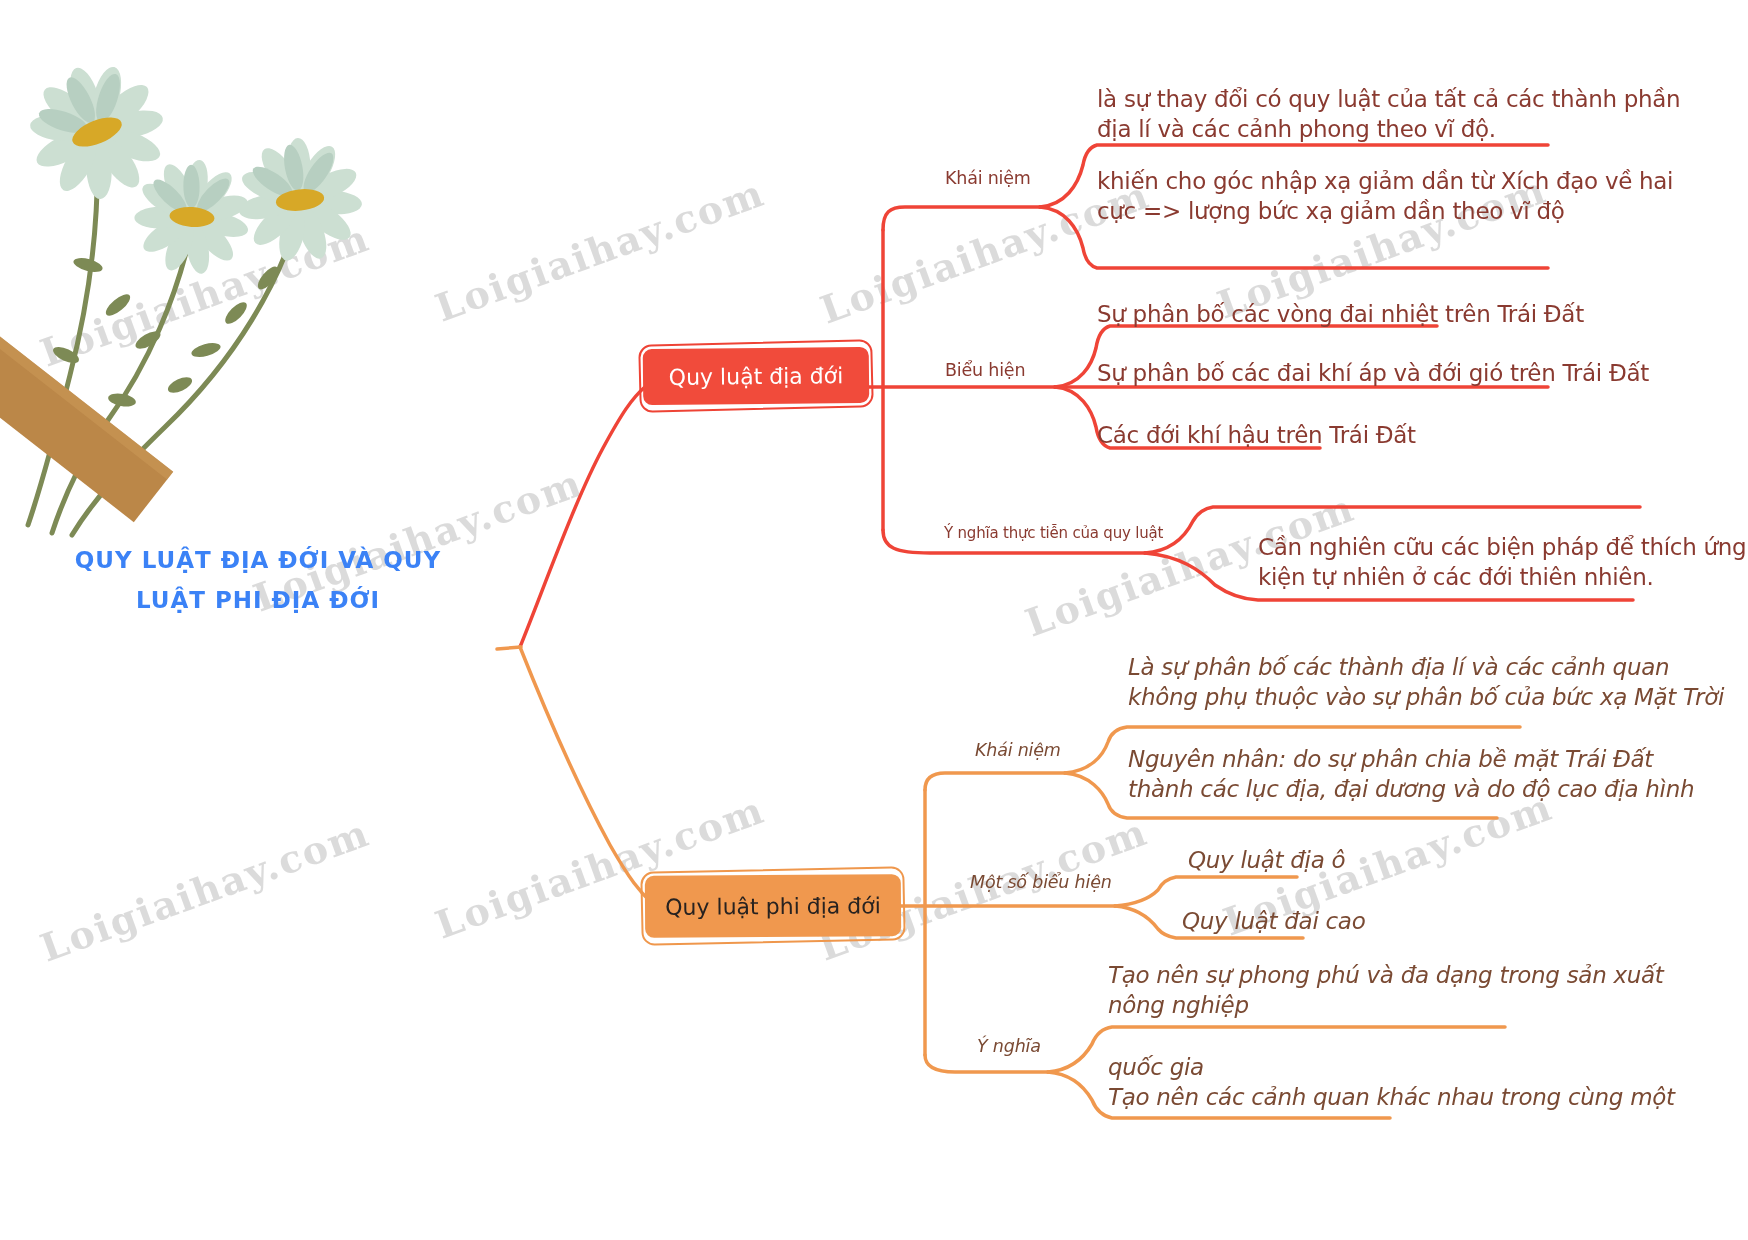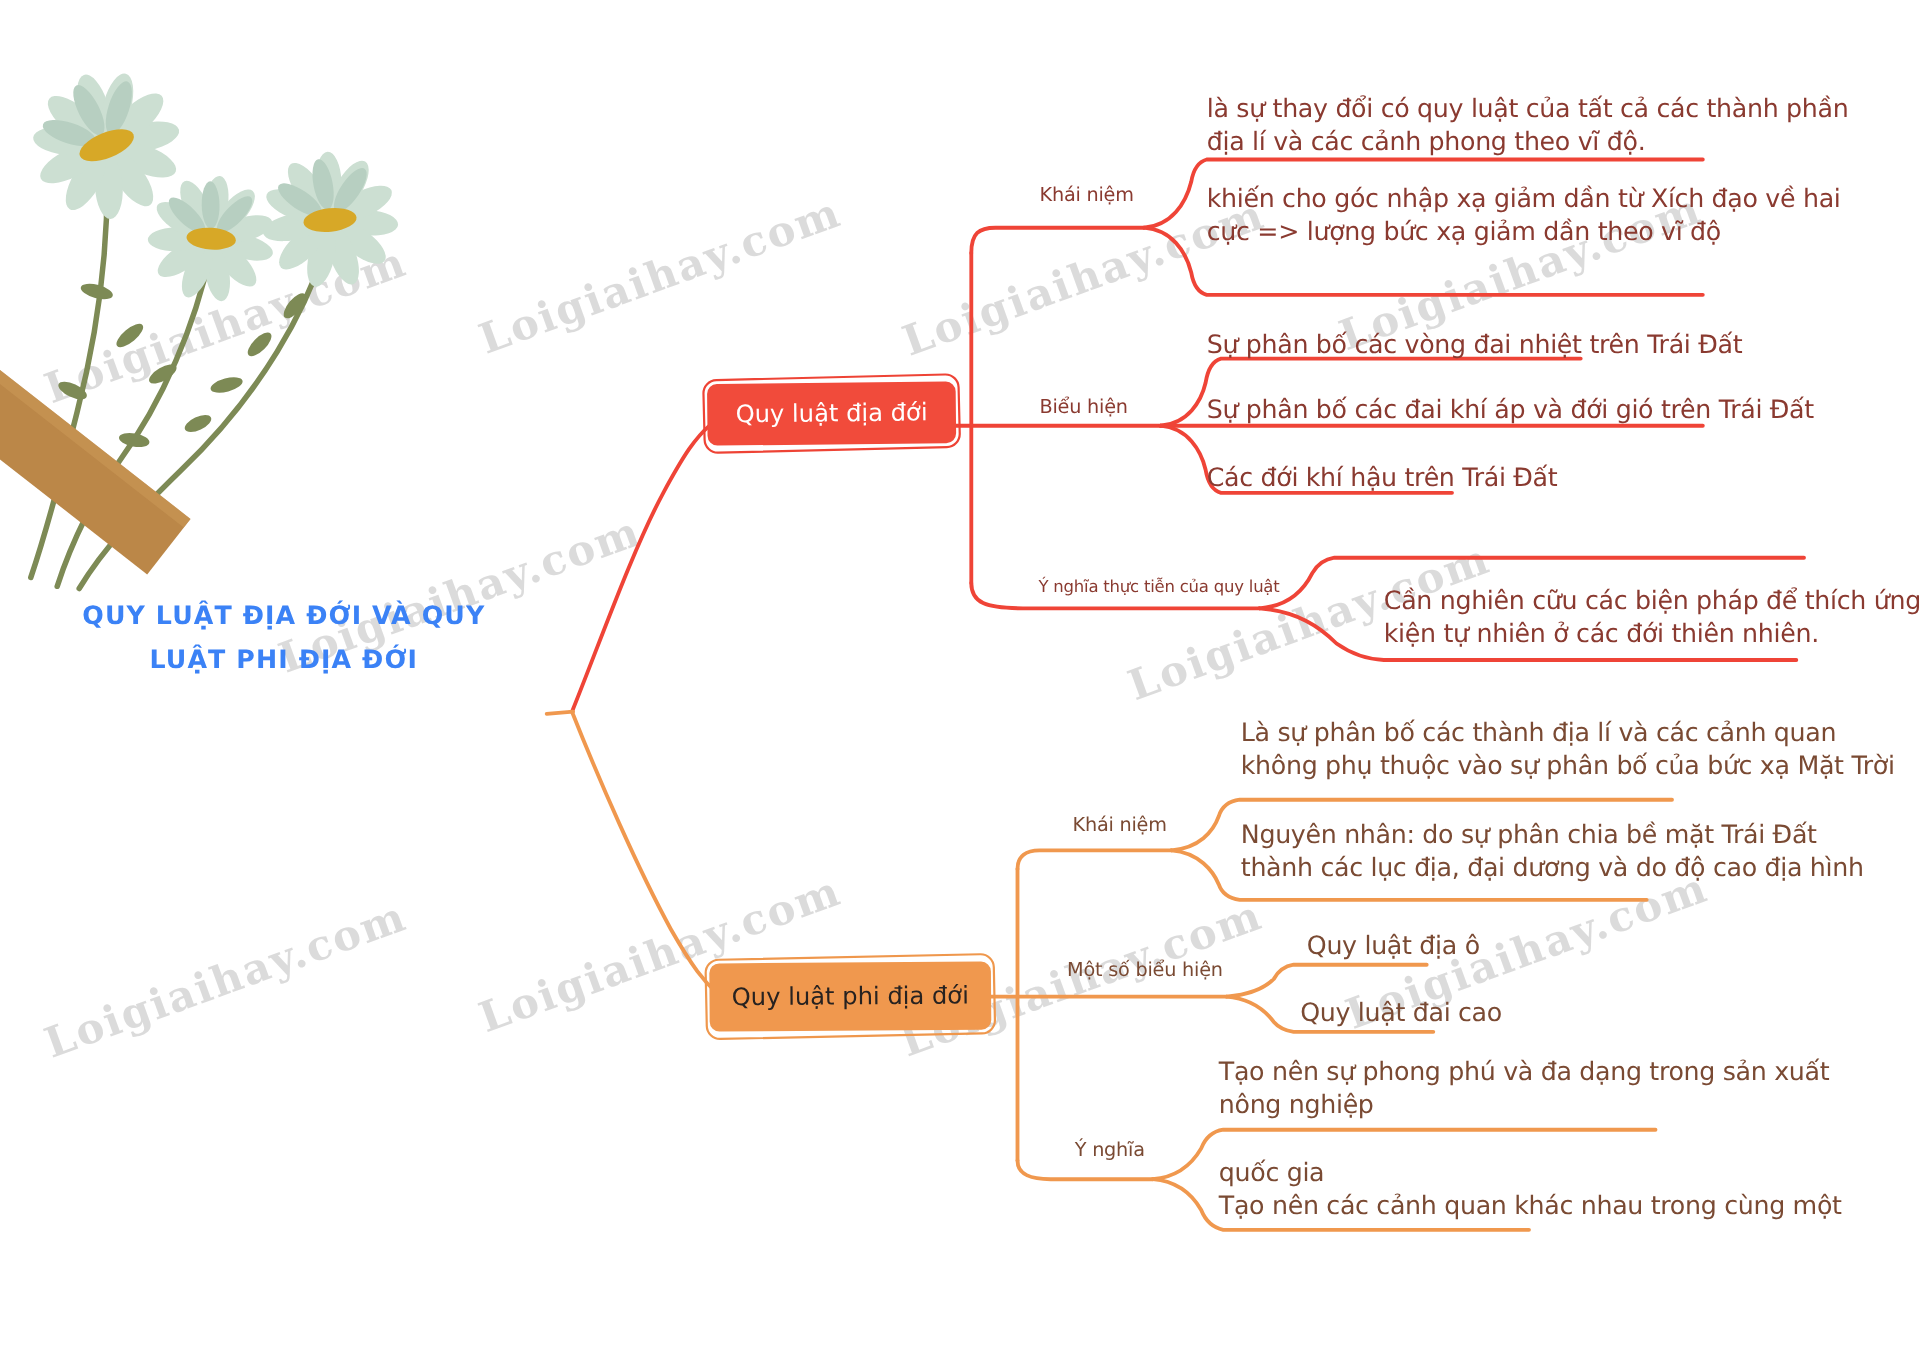--- a/index.html
+++ b/index.html
@@ -21,21 +21,21 @@
   .node-red{left:643px;top:348px;width:226px;height:56px;background:#f14b3b;color:#ffffff;
       transform:rotate(-0.6deg);}
   .node-red::after{border-color:#ee4335;}
   .node-orange{left:645px;top:875px;width:256px;height:62px;background:#f0984e;color:#272220;
       transform:rotate(-0.4deg);}
   .node-orange::after{border-color:#ef974c;}
   
   .lbl{position:absolute;font-size:17.5px;white-space:nowrap;letter-spacing:-0.2px;}
   .leaf{position:absolute;font-size:23px;line-height:30px;white-space:nowrap;letter-spacing:-0.3px;}
   .maroon{color:#8a3a30;}
-  .brown{color:#7a4a33;}
+  .brown{color:#7a4a33;font-style:italic;}
   .small{font-size:15px;}
 </style>
 </head>
 <body>
 
 <div id="canvas">
 
   <div class="wm" style="left:205px;top:295px">Loigiaihay.com</div>
   <div class="wm" style="left:600px;top:250px">Loigiaihay.com</div>
   <div class="wm" style="left:985px;top:252px">Loigiaihay.com</div>

